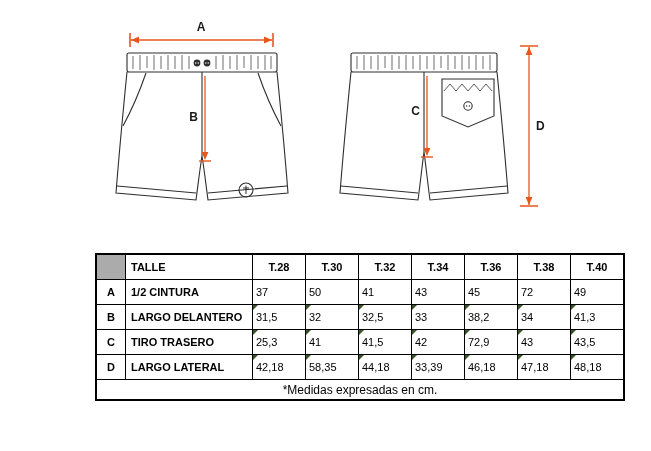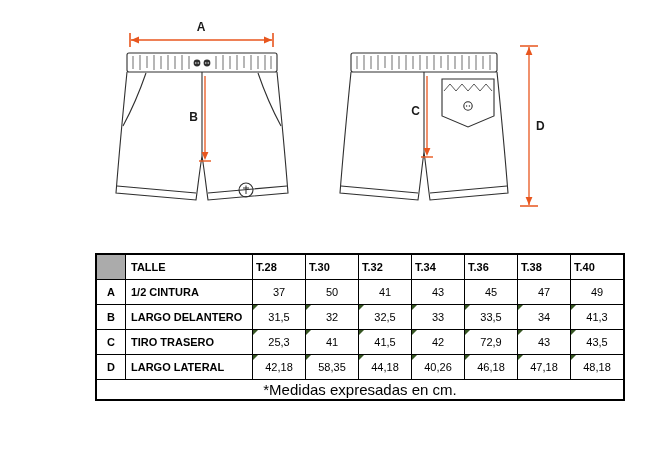--- a/index.html
+++ b/index.html
@@ -13,27 +13,27 @@
 
   .table-wrap{position:absolute;left:95px;top:253px;}
   table{border-collapse:collapse;table-layout:fixed;width:462px;border:2px solid #000;}
   td{
     border:1px solid #000;height:24px;font-size:11px;padding:0 3px;
     position:relative;overflow:hidden;white-space:nowrap;vertical-align:middle;
   }
   td.corner{background:#ababab;width:22px;}
   td.letter{width:22px;text-align:center;font-weight:bold;}
   td.rowlabel{width:118px;text-align:left;font-weight:bold;padding-left:5px;}
-  td.size{width:46px;text-align:left;font-weight:bold;}
-  td.val{text-align:center;}
+  td.size{width:46px;text-align:center;font-weight:bold;}
+  td.val{}
   td.mk::before{
     content:"";position:absolute;top:0;left:0;width:0;height:0;
     border-top:5px solid #375623;border-right:5px solid transparent;
   }
-  td.foot{text-align:center;font-size:15px;height:19px;}
+  td.foot{text-align:center;font-size:12px;height:19px;}
 </style>
 </head>
 <body>
 
 <div class="diagram-area">
   <svg width="651" height="250" viewBox="0 0 651 250">
 
     <g stroke="#2f2f2f" fill="none" stroke-width="1.1">
       <rect x="127" y="53" width="150" height="19" rx="2"></rect>
       <path stroke-width="0.7" d="M133 56 V69 M140 55 V70 M147 56 V68 M154 55 V70 M161 56 V69 M168 55 V70 M175 56 V69 M182 55 V70 M189 56 V69 M216 56 V69 M223 55 V70 M230 56 V69 M237 55 V70 M244 56 V68 M251 55 V70 M258 56 V69 M265 55 V70 M271 56 V69"></path>
@@ -119,52 +119,52 @@
       <td class="size">T.40</td>
     </tr>
     <tr>
       <td class="letter">A</td>
       <td class="rowlabel">1/2 CINTURA</td>
       <td class="val">37</td>
       <td class="val">50</td>
       <td class="val">41</td>
       <td class="val">43</td>
       <td class="val">45</td>
-      <td class="val">47</td>
+      <td class="val">72</td>
       <td class="val">49</td>
     </tr>
     <tr>
       <td class="letter">B</td>
       <td class="rowlabel">LARGO DELANTERO</td>
       <td class="val mk">31,5</td>
       <td class="val mk">32</td>
       <td class="val mk">32,5</td>
       <td class="val mk">33</td>
-      <td class="val mk">33,5</td>
+      <td class="val mk">38,2</td>
       <td class="val mk">34</td>
       <td class="val mk">41,3</td>
     </tr>
     <tr>
       <td class="letter">C</td>
       <td class="rowlabel">TIRO TRASERO</td>
       <td class="val mk">25,3</td>
       <td class="val mk">41</td>
       <td class="val mk">41,5</td>
       <td class="val mk">42</td>
       <td class="val mk">72,9</td>
       <td class="val mk">43</td>
       <td class="val mk">43,5</td>
     </tr>
     <tr>
       <td class="letter">D</td>
       <td class="rowlabel">LARGO LATERAL</td>
       <td class="val mk">42,18</td>
       <td class="val mk">58,35</td>
       <td class="val mk">44,18</td>
-      <td class="val mk">40,26</td>
+      <td class="val mk">33,39</td>
       <td class="val mk">46,18</td>
       <td class="val mk">47,18</td>
       <td class="val mk">48,18</td>
     </tr>
     <tr>
       <td class="foot" colspan="9">*Medidas expresadas en cm.</td>
     </tr>
   </tbody>
     </table>
 </div>

